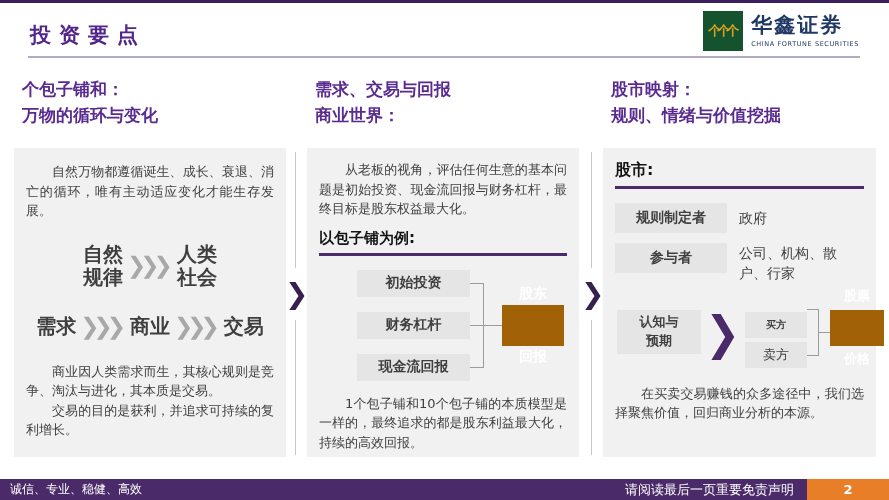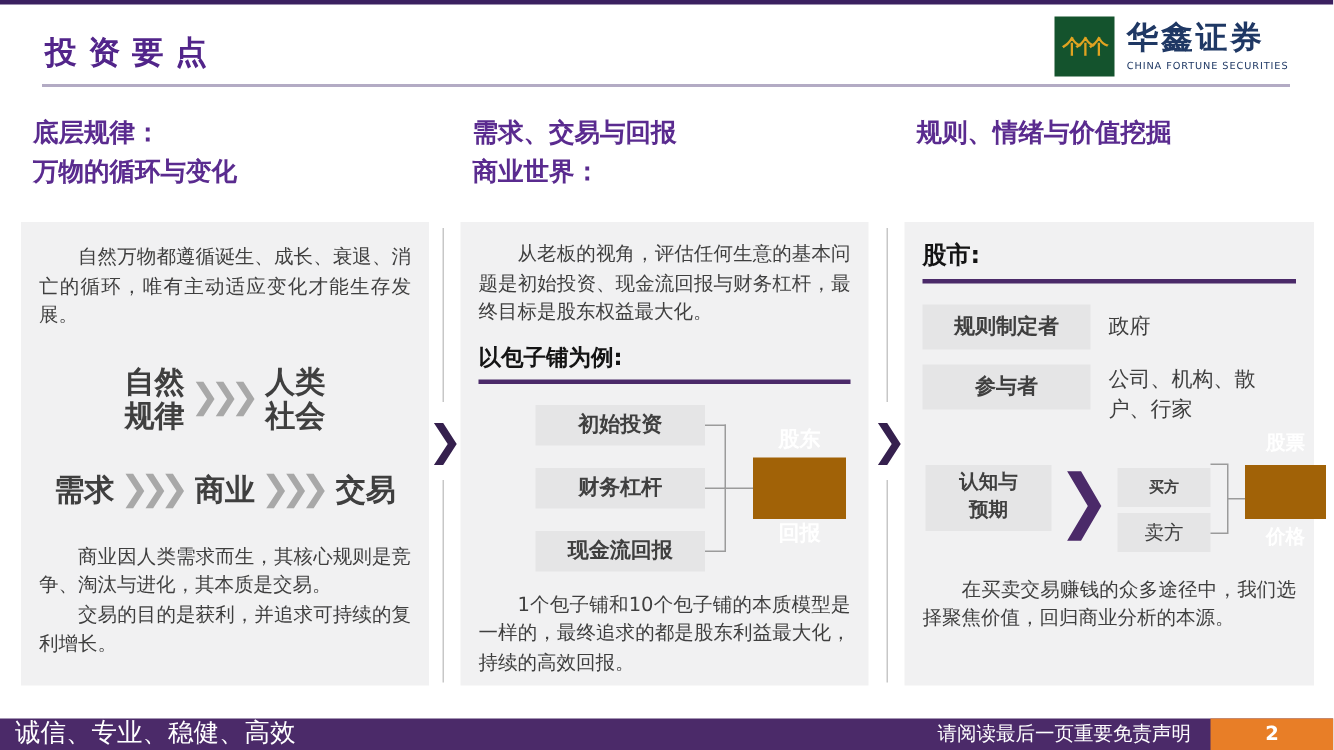--- a/index.html
+++ b/index.html
@@ -66,21 +66,21 @@
   .diagram3 { position:relative; height:76px; margin-top:12px; }
   .d3cog { position:absolute; left:2px; top:14px; width:84px; height:44px; font-size:13px; line-height:1.45; flex-direction:column; }
   .d3chev { position:absolute; left:90px; top:4px; font-size:42px; font-weight:bold; color:#4b2a69; line-height:68px; transform:scaleY(1.1); }
   .d3buy  { position:absolute; left:130px; top:16px;    width:62px; height:26px; font-weight:bold; font-size:10px; }
   .d3sell { position:absolute; left:130px; top:46px; width:62px; height:26px; font-weight:normal; font-size:13px; }
   .d3price{ position:absolute; left:215px; top:14px; width:54px; height:36px; font-size:13px; line-height:1.4; }
 
   .footer { position:absolute; left:0; bottom:0; width:889px; height:21px; background:#4b2a69; }
   .footer-slogan {
     position:absolute; left:10px; top:0; height:21px; line-height:21px;
-    color:#ffffff; font-size:17px;
+    color:#ffffff; font-size:12px;
   }
   .footer-disclaimer {
     position:absolute; right:95px; top:0; height:21px; line-height:21px;
     color:#ffffff; font-size:13px;
   }
   .footer-page {
     position:absolute; right:0; top:0; width:82px; height:21px; background:#e87e27;
     color:#ffffff; font-size:13px; font-weight:bold; text-align:center; line-height:21px;
   }
 </style>
@@ -95,28 +95,29 @@
 
   <div class="logo">
     <div class="logo-mark">个个个</div>
     <div class="logo-text">
       <div class="logo-name">华鑫证券</div>
       <div class="logo-sub">CHINA FORTUNE SECURITIES</div>
     </div>
   </div>
 
   <div class="col-title ct1">
-    <div>底层规律：</div>
+    <div>个包子铺和：</div>
     <div>万物的循环与变化</div>
   </div>
   <div class="col-title ct2">
     <div>需求、交易与回报</div>
     <div>商业世界：</div>
   </div>
   <div class="col-title ct3">
+    <div>股市映射：</div>
     <div>规则、情绪与价值挖掘</div>
   </div>
 
   <div class="panel p1">
     <p class="para" style="margin-top:4px;">自然万物都遵循诞生、成长、衰退、消亡的循环，唯有主动适应变化才能生存发展。</p>
     <div class="flow-row" style="margin-top:22px;">
       <div class="flow-word">
         <div>自然</div>
         <div>规律</div>
       </div>

